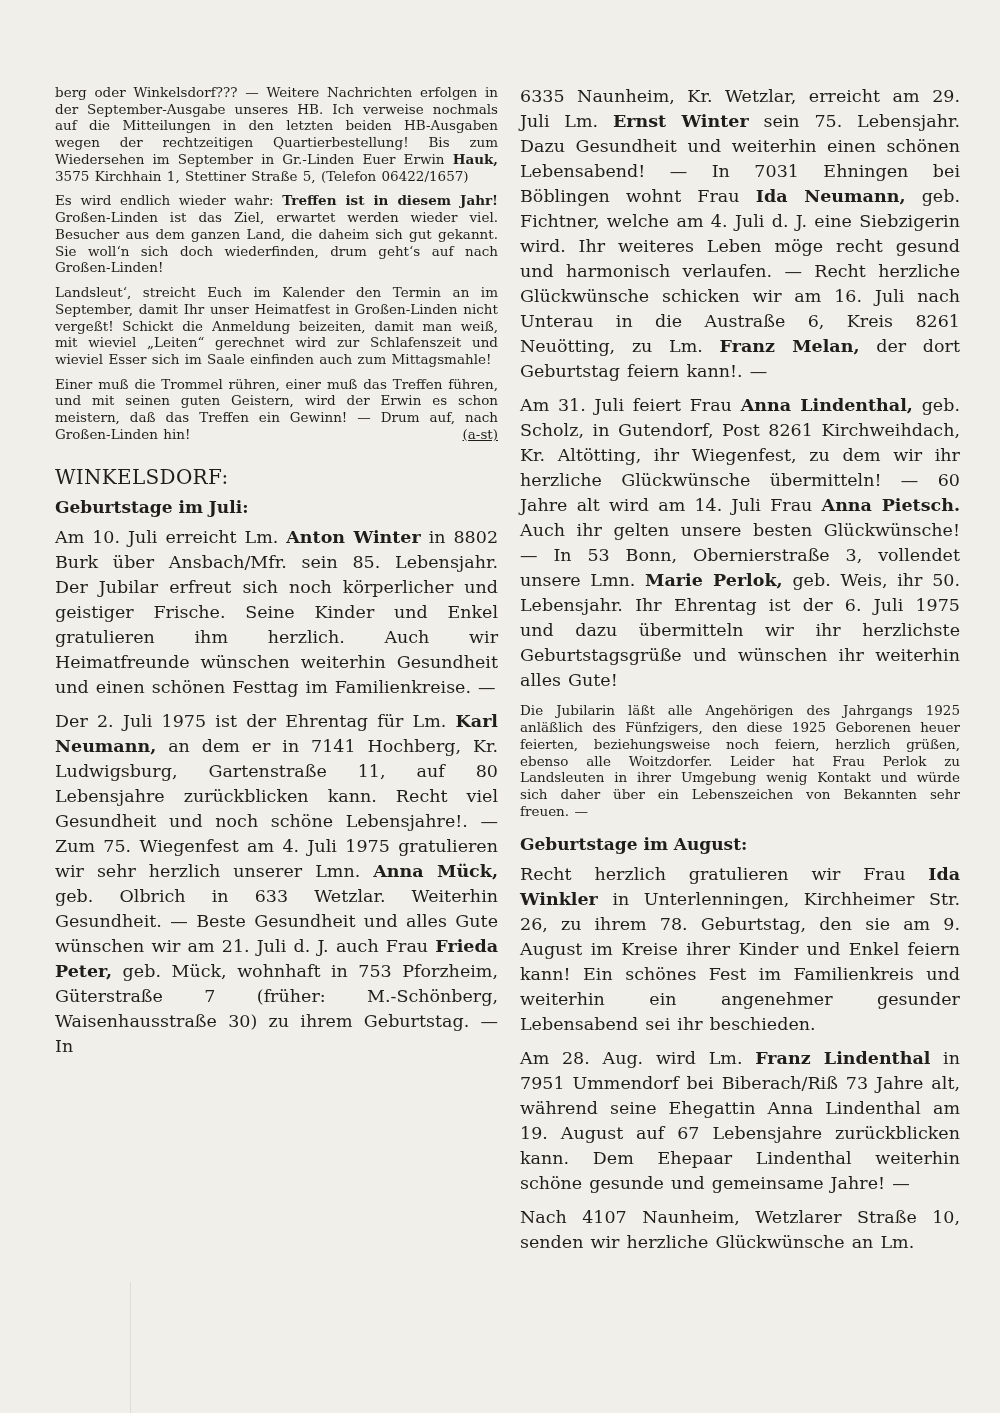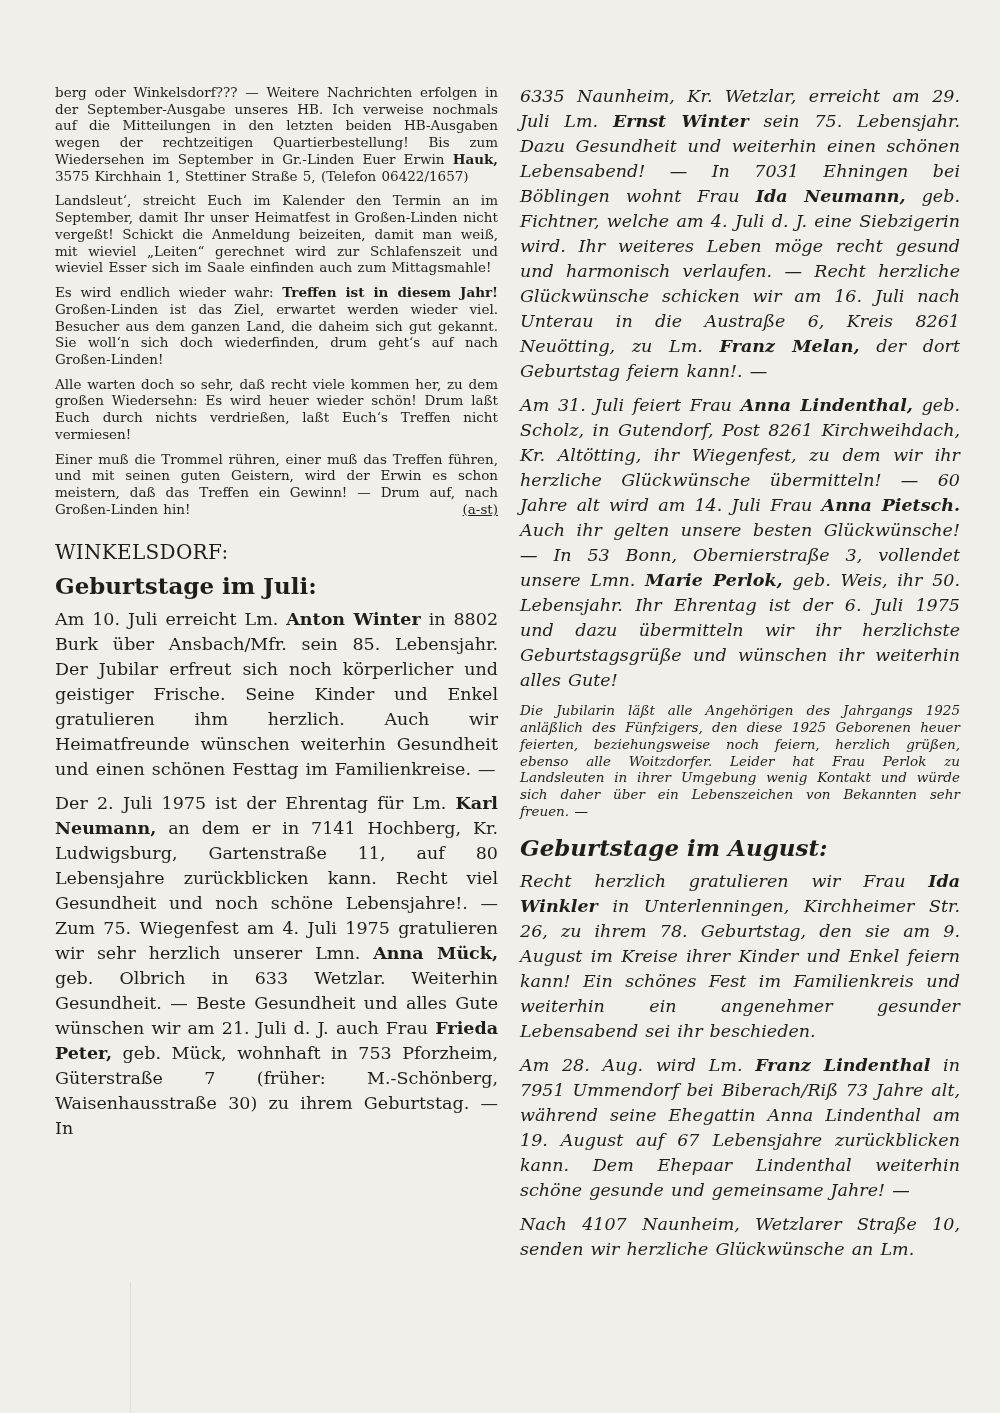--- a/index.html
+++ b/index.html
@@ -9,21 +9,21 @@
     height:1413px;
     background:#f1efe9;
     box-sizing:border-box;
     padding:84px 40px 4px 55px;
     font-family:"DejaVu Serif", serif;
     color:#201e1b;
     overflow:hidden;
   }
   .columns{display:flex;gap:22px;}
   .col{width:443px;}
-  .col.right{width:440px;font-style:italic;}
+  .col.right{width:440px;}
   p{
     margin:0 0 9px 0;
     text-align:justify;
     font-size:17.5px;
     line-height:1.43;
     word-spacing:1.5px;
     hyphens:auto;
     -webkit-hyphens:auto;
   }
   p.small{
@@ -34,21 +34,21 @@
   }
   p.clearfix{overflow:hidden;}
   b{font-weight:bold;}
   h2{
     font-size:20px;
     margin:22px 0 8px 0;
     letter-spacing:0.3px;
     font-weight:normal;
   }
   h3{
-    font-size:23px;
+    font-size:17px;
     margin:14px 0 8px 0;
     font-weight:bold;
   }
   h2 + h3{margin-top:2px;}
   h3.standalone{}
   .sig{float:right;text-decoration:underline;}
   .crease{
     position:absolute;
     left:130px;
     top:1282px;
@@ -58,23 +58,22 @@
   }
 </style>
 </head>
 <body>
 
 <div class="page">
   <div class="columns">
 
     <div class="col left">
       <p class="small">berg oder Winkelsdorf??? — Weitere Nachrichten erfolgen in der September-Ausgabe unseres HB. Ich verweise nochmals auf die Mitteilungen in den letzten beiden HB-Ausgaben wegen der rechtzeitigen Quartierbestellung! Bis zum Wiedersehen im September in Gr.-Linden Euer Erwin <b>Hauk,</b> 3575 Kirchhain 1, Stettiner Straße 5, (Telefon 06422/1657)</p>
+      <p class="small">Es wird endlich wieder wahr: <b>Treffen ist in diesem Jahr!</b> Großen-Linden ist das Ziel, erwartet werden wieder viel. Besucher aus dem ganzen Land, die daheim sich gut gekannt. Sie woll‘n sich doch wiederfinden, drum geht‘s auf nach Großen-Linden!</p>
       <p class="small">Landsleut‘, streicht Euch im Kalender den Termin an im September, damit Ihr unser Heimatfest in Großen-Linden nicht vergeßt! Schickt die Anmeldung beizeiten, damit man weiß, mit wieviel „Leiten“ gerechnet wird zur Schlafenszeit und wieviel Esser sich im Saale einfinden auch zum Mittagsmahle!</p>
-      <p class="small">Es wird endlich wieder wahr: <b>Treffen ist in diesem Jahr!</b> Großen-Linden ist das Ziel, erwartet werden wieder viel. Besucher aus dem ganzen Land, die daheim sich gut gekannt. Sie woll‘n sich doch wiederfinden, drum geht‘s auf nach Großen-Linden!</p>
-      <p class="small">Alle warten doch so sehr, daß recht viele kommen her, zu dem großen Wiedersehn: Es wird heuer wieder schön! Drum laßt Euch durch nichts verdrießen, laßt Euch‘s Treffen nicht vermiesen!</p>
       <p class="small clearfix">Einer muß die Trommel rühren, einer muß das Treffen führen, und mit seinen guten Geistern, wird der Erwin es schon meistern, daß das Treffen ein Gewinn! — Drum auf, nach Großen-Linden hin!<span class="sig">(a-st)</span></p>
 
       <h2>WINKELSDORF:</h2>
 
       <h3>Geburtstage im Juli:</h3>
       <p>Am 10. Juli erreicht Lm. <b>Anton Winter</b> in 8802 Burk über Ansbach/Mfr. sein 85. Lebensjahr. Der Jubilar erfreut sich noch körperlicher und geistiger Frische. Seine Kinder und Enkel gratulieren ihm herzlich. Auch wir Heimatfreunde wünschen weiterhin Gesundheit und einen schönen Festtag im Familienkreise. —</p>
       <p>Der 2. Juli 1975 ist der Ehrentag für Lm. <b>Karl Neumann,</b> an dem er in 7141 Hochberg, Kr. Ludwigsburg, Gartenstraße 11, auf 80 Lebensjahre zurückblicken kann. Recht viel Gesundheit und noch schöne Lebensjahre!. — Zum 75. Wiegenfest am 4. Juli 1975 gratulieren wir sehr herzlich unserer Lmn. <b>Anna Mück,</b> geb. Olbrich in 633 Wetzlar. Weiterhin Gesundheit. — Beste Gesundheit und alles Gute wünschen wir am 21. Juli d. J. auch Frau <b>Frieda Peter,</b> geb. Mück, wohnhaft in 753 Pforzheim, Güterstraße 7 (früher: M.-Schönberg, Waisenhausstraße 30) zu ihrem Geburtstag. — In</p>
     </div>
 
     <div class="col right">

